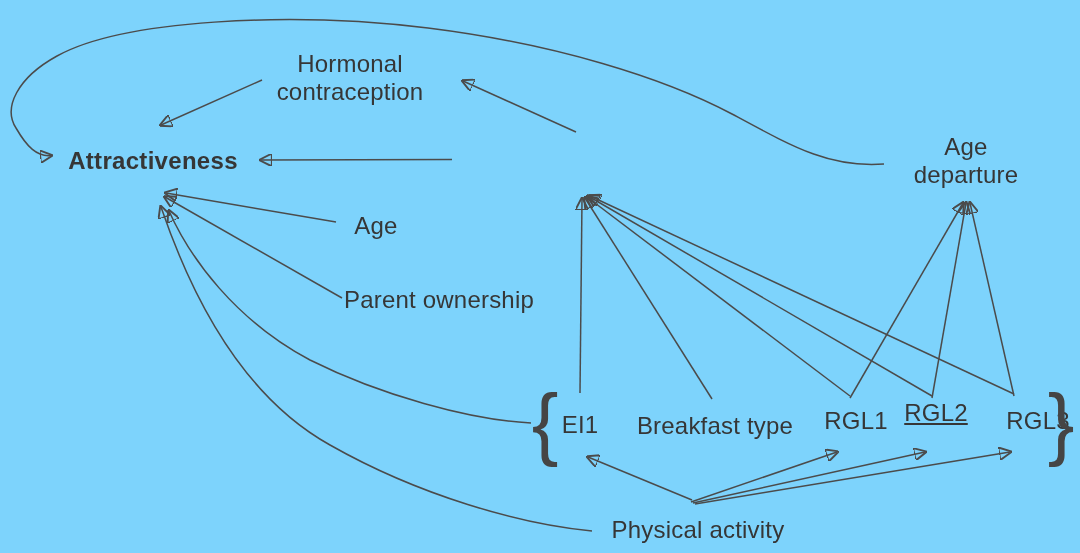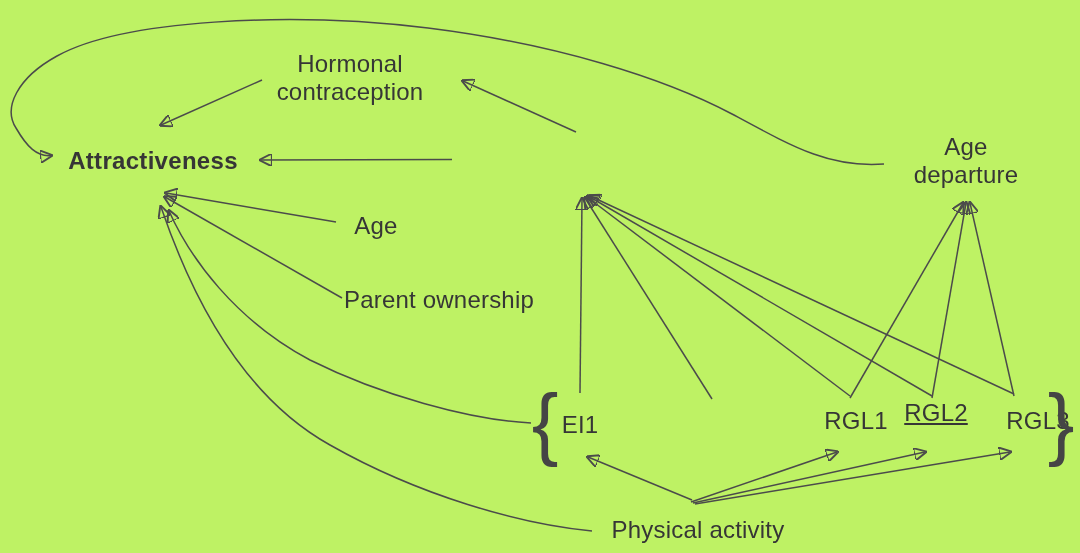--- a/index.html
+++ b/index.html
@@ -1,17 +1,17 @@
 <!DOCTYPE html>
 <html><head>
 <meta charset="utf-8">
 <style>
   html,body{margin:0;padding:0;background:#ffffff;}
   #stage{
-    position:relative;width:1080px;height:553px;background:#bef264;
+    position:relative;width:1080px;height:553px;background:#7dd3fc;
     font-family:"Liberation Sans",sans-serif;color:#363636;overflow:hidden;
     filter:blur(0.35px);
   }
   svg.edges{position:absolute;left:0;top:0;width:1080px;height:553px;}
   svg.edges path{fill:none;stroke:#4b4b4b;stroke-width:1.5;}
   .node{
     position:absolute;transform:translate(-50%,-50%);
     font-size:24px;line-height:28px;white-space:pre-line;text-align:center;
     color:#363636;letter-spacing:0.2px;
   }
@@ -67,19 +67,20 @@
 
   <div class="node" style="left:350px;top:78px;">Hormonal
 contraception</div>
   <div class="node bold" style="left:153px;top:161px;">Attractiveness</div>
   <div class="node" style="left:966px;top:161px;">Age departure</div>
   <div class="node" style="left:376px;top:226px;">Age</div>
   <div class="node" style="left:439px;top:300px;">Parent ownership</div>
 
   <div class="brace" style="left:545px;top:425px;">{</div>
   <div class="node" style="left:580px;top:425px;">EI1</div>
+  <div class="node" style="left:715px;top:426px;">Breakfast type</div>
   <div class="node" style="left:856px;top:421px;">RGL1</div>
   <div class="node" style="left:936px;top:413px;text-decoration:underline;">RGL2</div>
   <div class="node" style="left:1018px;top:421px;margin-left:20px;">RGL3</div>
   <div class="brace" style="left:1061px;top:425px;">}</div>
 
   <div class="node" style="left:698px;top:530px;">Physical activity</div>
 </div>
 
 </body></html>

